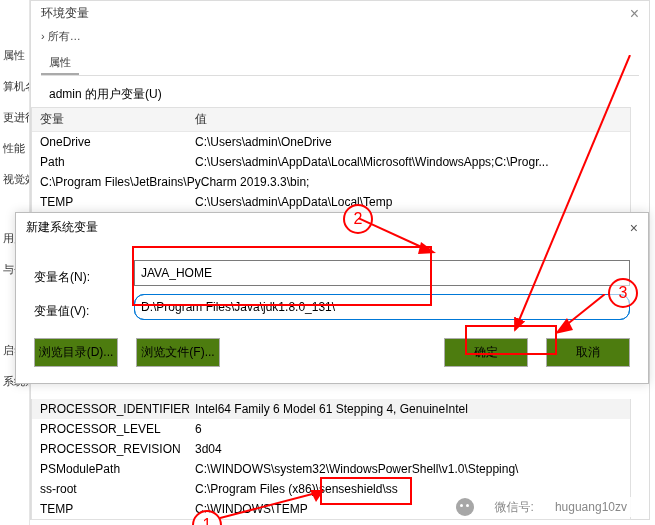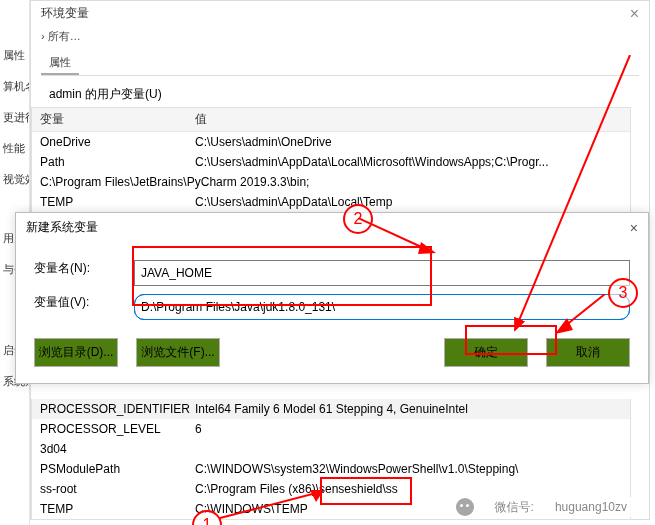--- a/index.html
+++ b/index.html
@@ -106,21 +106,21 @@
   }
   .dlg2-title {
     display: flex;
     justify-content: space-between;
     align-items: center;
     padding: 6px 10px;
     font-size: 12px;
   }
   .dlg2-title .close { font-size: 14px; color: #555; }
   .dlg2-body { padding: 10px 18px 16px 18px; }
-  .frow { display: flex; align-items: flex-start; margin: 8px 0; }
+  .frow { display: flex; align-items: flex-end; margin: 8px 0; }
   .flabel { width: 100px; color: #000; }
   .finput {
     flex: 1;
     border: 1px solid #7a7a7a;
     padding: 4px 6px;
     font-size: 12px;
     height: 26px;
     line-height: 16px;
     background: #fff;
   }
@@ -238,20 +238,21 @@
   <div class="table-wrap" style="border-top:none">
     <div class="table-row row-sel">
       <div class="col-var">PROCESSOR_IDENTIFIER</div>
       <div class="col-val">Intel64 Family 6 Model 61 Stepping 4, GenuineIntel</div>
     </div>
     <div class="table-row">
       <div class="col-var">PROCESSOR_LEVEL</div>
       <div class="col-val">6</div>
     </div>
     <div class="table-row">
+      <div class="col-var">PROCESSOR_REVISION</div>
       <div class="col-val">3d04</div>
     </div>
     <div class="table-row">
       <div class="col-var">PSModulePath</div>
       <div class="col-val">C:\WINDOWS\system32\WindowsPowerShell\v1.0\Stepping\</div>
     </div>
     <div class="table-row">
       <div class="col-var">ss-root</div>
       <div class="col-val">C:\Program Files (x86)\senseshield\ss</div>
     </div>

